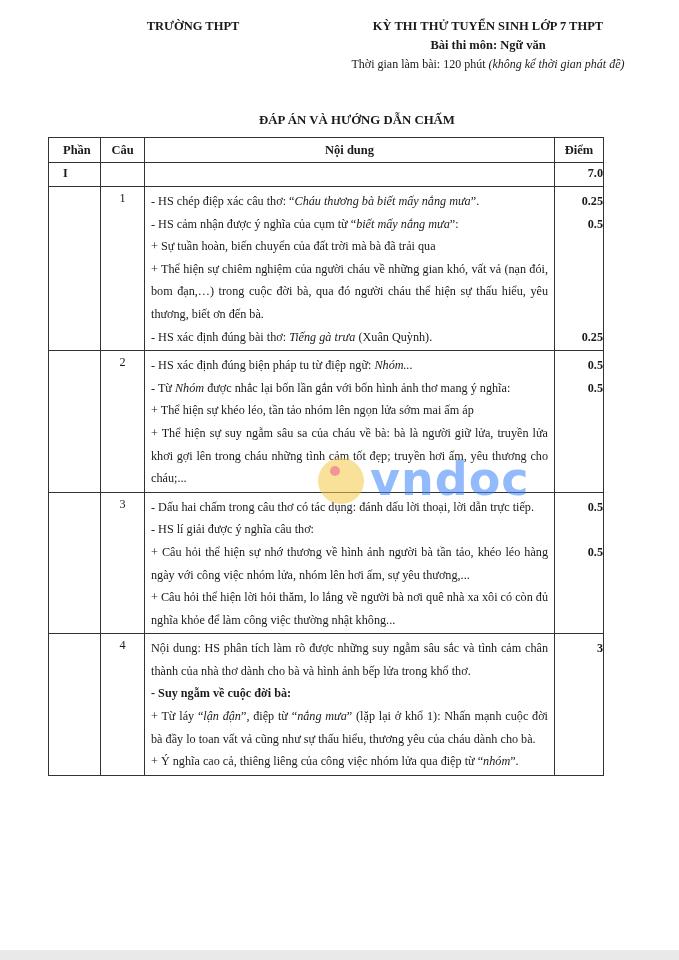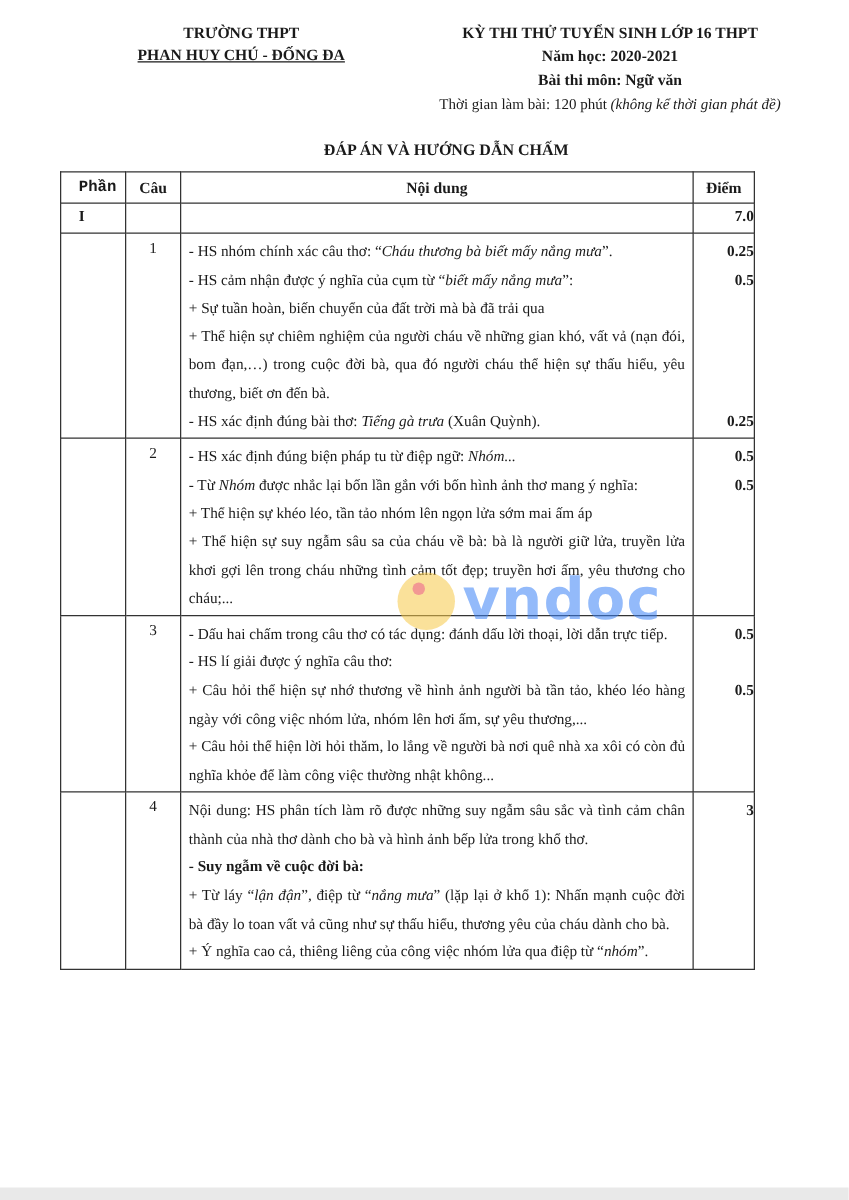--- a/index.html
+++ b/index.html
@@ -26,21 +26,21 @@
   }
   table.grid {
     position: absolute; left: 48px; top: 137px;
     border-collapse: collapse; table-layout: fixed; width: 555px;
   }
   table.grid td, table.grid th {
     border: 1px solid #333; vertical-align: top; padding: 0;
   }
   th { font-weight: bold; font-size: 12.5px; height: 24px; vertical-align: middle !important; }
   col.c1 { width: 52px; } col.c2 { width: 44px; } col.c3 { width: 410px; } col.c4 { width: 49px; }
-  .th-phan { text-align: left; padding-left: 14px !important; font-family: Liberation Mono, monospace; }
+  .th-phan { text-align: left; padding-left: 14px !important; }
   .th-cau { text-align: center; }
   .th-nd { text-align: center; }
   .th-diem { text-align: center; }
   .part-cell { font-weight: bold; padding: 3px 0 0 14px !important; height: 20px; }
   .part-score { font-weight: bold; text-align: right; padding-top: 3px !important; }
   .qnum { text-align: center; padding-top: 4px !important; }
   .content { padding: 3px 6px 2px 6px !important; line-height: 22.6px; text-align: justify; }
   .content p { margin: 0; }
   .scores { text-align: right; font-weight: bold; padding-top: 3px !important; line-height: 22.6px; position: relative; }
   .scores span { display: block; height: 22.6px; }
@@ -63,26 +63,24 @@
   }
   .bottom-strip {
     position: absolute; left: 0; top: 950px; width: 679px; height: 10px; background: #e9e9e9;
   }
 </style>
 </head>
 <body>
 
 <div class="hdr-left">
   <div>TRƯỜNG THPT</div>
-  <div class="line2">PHAN HUY CHÚ - ĐỐNG ĐA</div>
 </div>
 
 <div class="hdr-right">
-  <div class="b">KỲ THI THỬ TUYỂN SINH LỚP 16 THPT</div>
-  <div class="b">Năm học: 2020-2021</div>
+  <div class="b">KỲ THI THỬ TUYỂN SINH LỚP 7 THPT</div>
   <div class="b">Bài thi môn: Ngữ văn</div>
   <div class="time">
     <span>Thời gian làm bài: 120 phút</span>
     <i>(không kể thời gian phát đề)</i>
   </div>
 </div>
 
 <div class="doc-title">ĐÁP ÁN VÀ HƯỚNG DẪN CHẤM</div>
 
 <table class="grid">
@@ -104,21 +102,21 @@
     <tr>
       <td class="part-cell">I</td>
       <td></td>
       <td></td>
       <td class="part-score">7.0</td>
     </tr>
   <tr>
         <td></td>
         <td class="qnum">1</td>
         <td class="content">
-          <p><span>- HS nhóm chính xác câu thơ: “</span><i>Cháu thương bà biết mấy nắng mưa</i><span>”.</span></p>
+          <p><span>- HS chép điệp xác câu thơ: “</span><i>Cháu thương bà biết mấy nắng mưa</i><span>”.</span></p>
           <p><span>- HS cảm nhận được ý nghĩa của cụm từ “</span><i>biết mấy nắng mưa</i><span>”:</span></p>
           <p><span>+ Sự tuần hoàn, biến chuyển của đất trời mà bà đã trải qua</span></p>
           <p><span>+ Thể hiện sự chiêm nghiệm của người cháu về những gian khó, vất vả (nạn đói, bom đạn,…) trong cuộc đời bà, qua đó người cháu thể hiện sự thấu hiểu, yêu thương, biết ơn đến bà.</span></p>
           <p><span>- HS xác định đúng bài thơ: </span><i>Tiếng gà trưa</i><span> (Xuân Quỳnh).</span></p>
         </td>
         <td class="scores">
           <span>0.25</span>
           <span>0.5</span>
           <span></span>
           <span></span>

